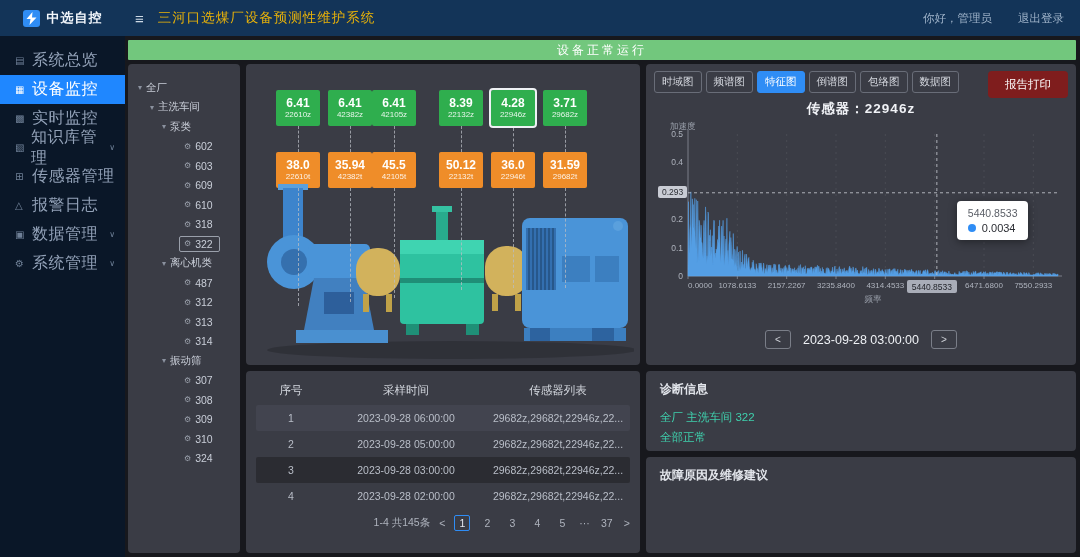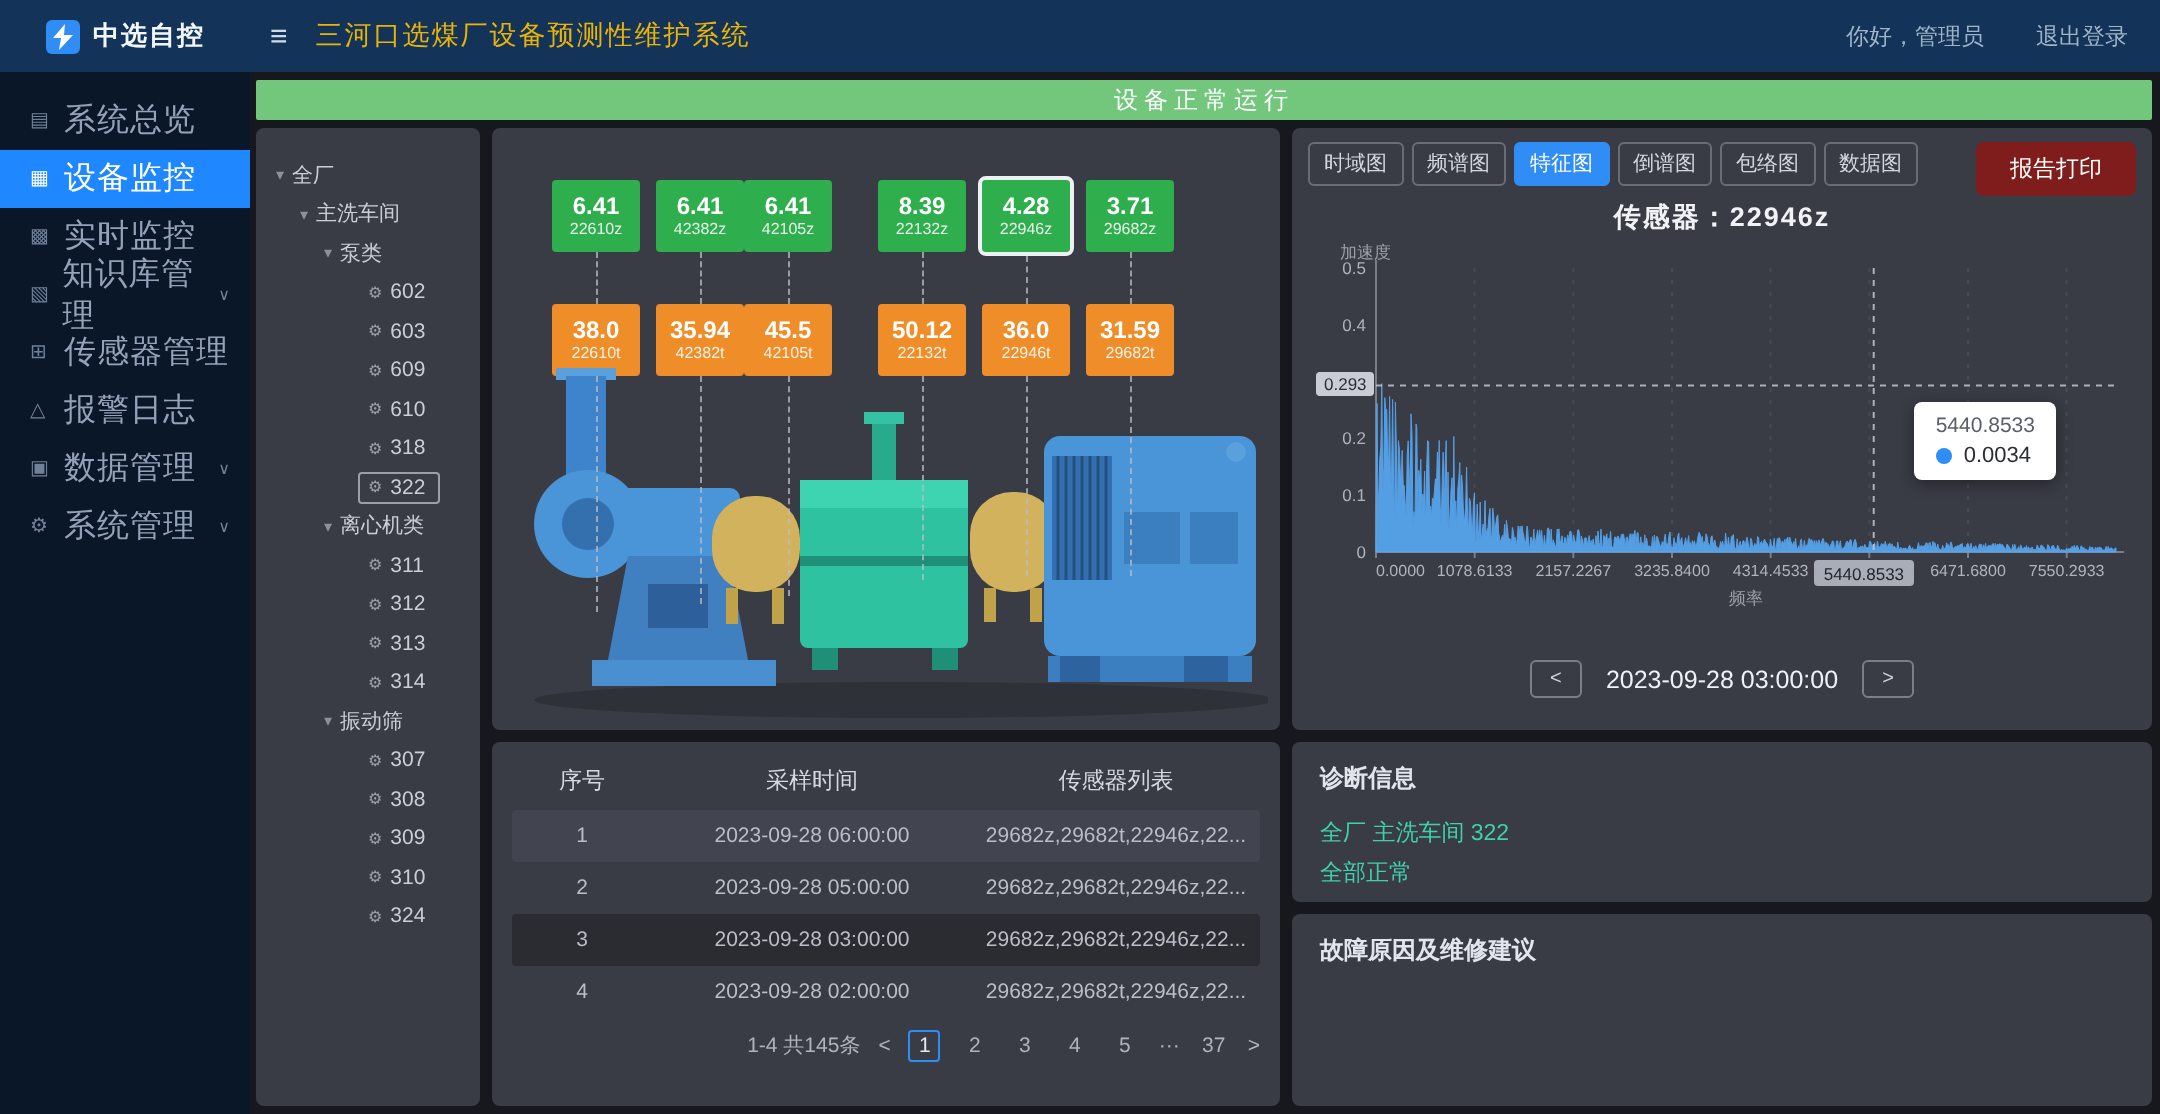--- a/index.html
+++ b/index.html
@@ -203,21 +203,21 @@
             <span class="tgear">⚙</span>
             <span>322</span>
           </span>
         </div>
       <div class="tnode d2">
           <span class="caret">▾</span>
           <span>离心机类</span>
         </div>
       <div class="tnode d3">
           <span class="tgear">⚙</span>
-          <span>311</span>
+          <span>487</span>
         </div>
       <div class="tnode d3">
           <span class="tgear">⚙</span>
           <span>312</span>
         </div>
       <div class="tnode d3">
           <span class="tgear">⚙</span>
           <span>313</span>
         </div>
       <div class="tnode d3">

